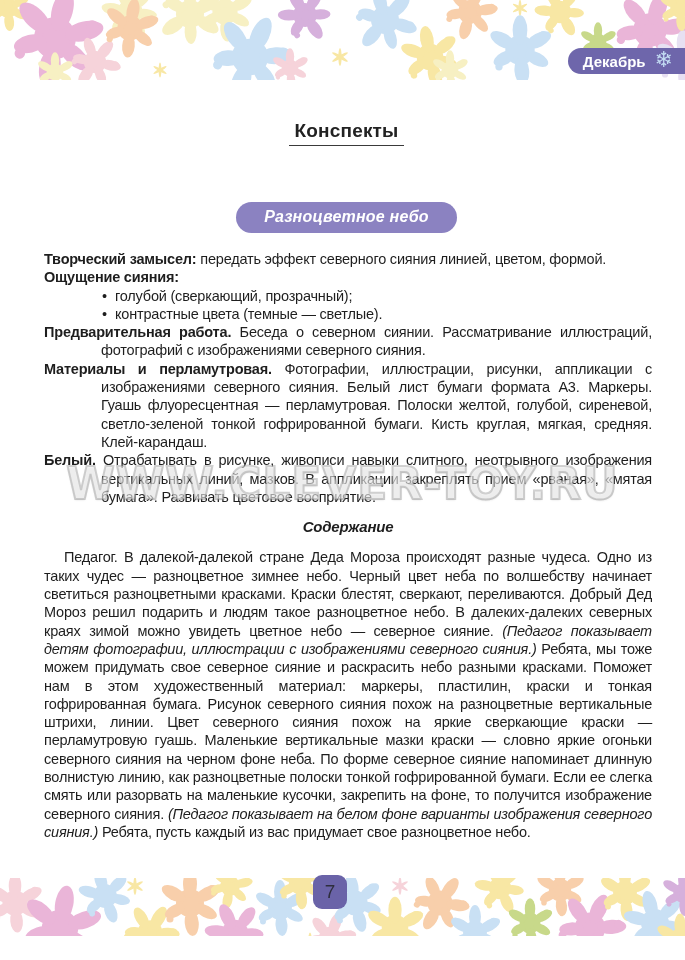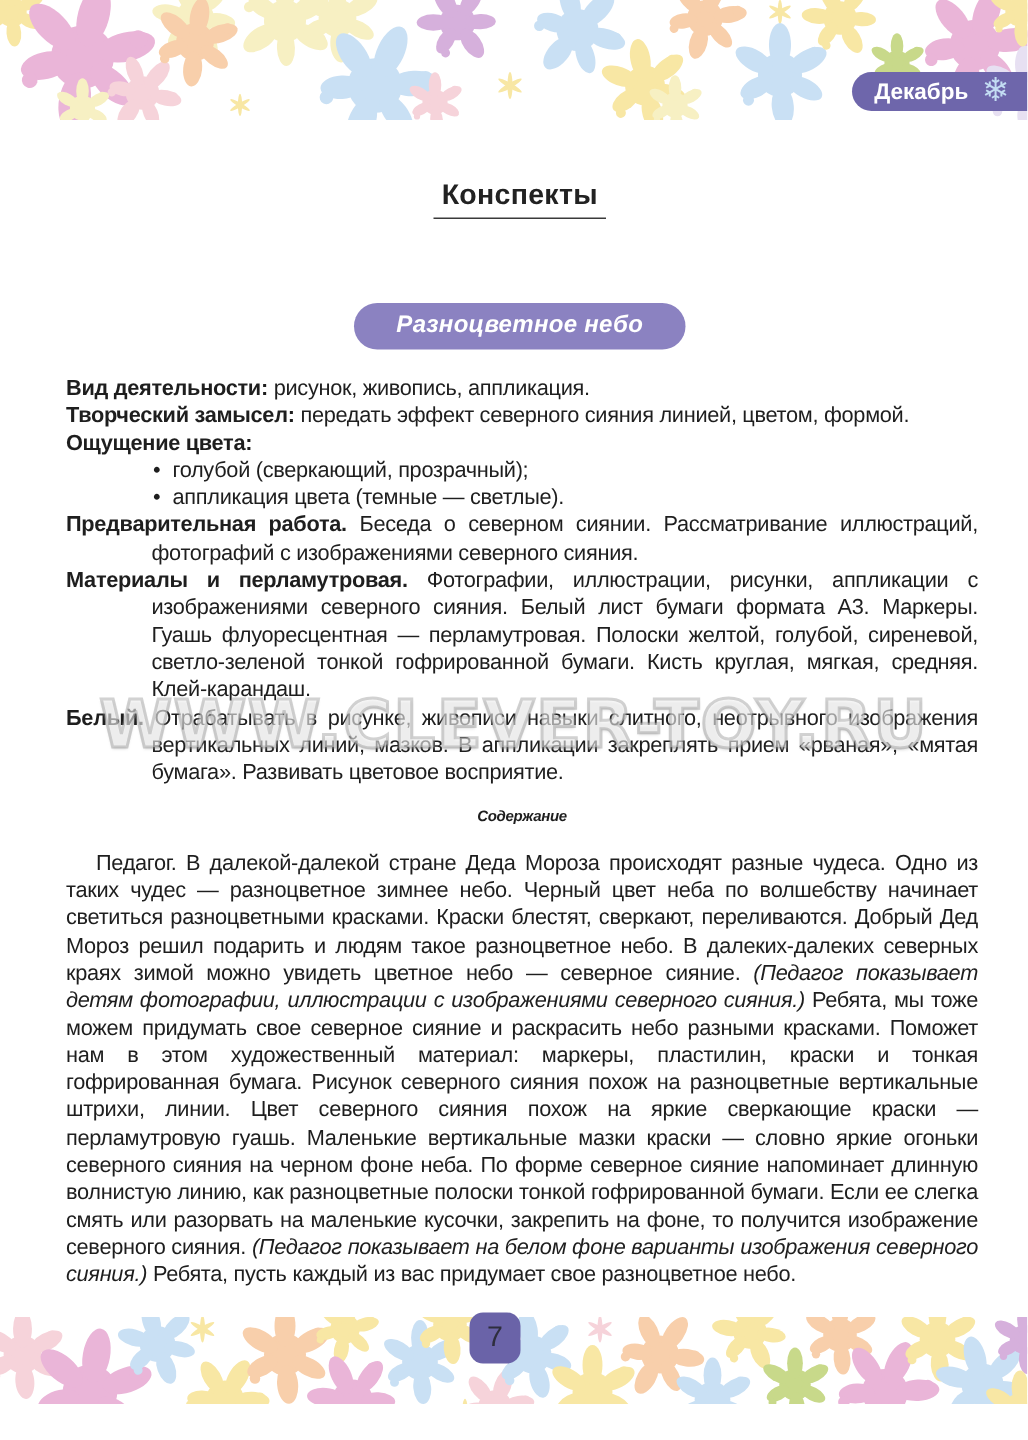--- a/index.html
+++ b/index.html
@@ -46,21 +46,21 @@
   }
   
   .text-block{margin:17px 37px 0 40px;font-size:14.5px;line-height:18.3px;letter-spacing:-0.2px;}
   .sec{margin:0;text-align:justify;padding-left:57px;text-indent:-57px;}
   .sec b{font-weight:bold;}
   .bullets{margin:0 0 0 58px;padding:0;list-style:none;}
   .bullets li{position:relative;padding-left:13px;text-align:justify;}
   .bullets li::before{content:"\2022";position:absolute;left:0;top:0;}
   .content-heading{
     margin:12px 0 12px;text-align:center;
-    font-size:10px;font-weight:bold;font-style:italic;color:#1e1e1e;
+    font-size:15px;font-weight:bold;font-style:italic;color:#1e1e1e;
   }
   .para{margin:0;text-align:justify;text-indent:20px;}
   .para .lead{font-weight:normal;}
   .para .rem{font-style:italic;}
   
   .watermark{
     position:absolute;top:458px;left:0;width:685px;
     text-align:center;
     font-family:"DejaVu Sans", sans-serif;
     font-size:44px;font-weight:bold;letter-spacing:1px;
@@ -141,26 +141,25 @@
   <div class="content-area">
     <div class="title-wrap">
       <h1 class="page-title">Конспекты</h1>
     </div>
 
     <div class="topic-pill">
       <span>Разноцветное небо</span>
     </div>
 
     <div class="text-block">
-      <p class="sec"><b>Вид деятельности</b><b>:</b> <span>рисунок, живопись, аппликация.</span></p>
       <p class="sec"><b>Творческий замысел</b><b>:</b> <span>передать эффект северного сияния линией, цветом, формой.</span></p>
-      <p class="sec"><b>Ощущение цвета</b><b>:</b></p>
+      <p class="sec"><b>Ощущение сияния</b><b>:</b></p>
       <ul class="bullets">
         <li>голубой (сверкающий, прозрачный);</li>
-        <li>аппликация цвета (темные — светлые).</li>
+        <li>контрастные цвета (темные — светлые).</li>
       </ul>
       <p class="sec"><b>Предварительная работа</b><b>.</b> <span>Беседа о северном сиянии. Рассматривание иллюстраций, фотографий с изображениями северного сияния.</span></p>
       <p class="sec"><b>Материалы и перламутровая</b><b>.</b> <span>Фотографии, иллюстрации, рисунки, аппликации с изображениями северного сияния. Белый лист бумаги формата А3. Маркеры. Гуашь флуоресцентная — перламутровая. Полоски желтой, голубой, сиреневой, светло-зеленой тонкой гофрированной бумаги. Кисть круглая, мягкая, средняя. Клей-карандаш.</span></p>
       <p class="sec"><b>Белый</b><b>.</b> <span>Отрабатывать в рисунке, живописи навыки слитного, неотрывного изображения вертикальных линий, мазков. В аппликации закреплять прием «рваная», «мятая бумага». Развивать цветовое восприятие.</span></p>
 
       <h3 class="content-heading">Содержание</h3>
 
       <p class="para"><span class="lead">Педагог.</span><span> В далекой-далекой стране Деда Мороза происходят разные чудеса. Одно из таких чудес — разноцветное зимнее небо. Черный цвет неба по волшебству начинает светиться разноцветными красками. Краски блестят, сверкают, переливаются. Добрый Дед Мороз решил подарить и людям такое разноцветное небо. В далеких-далеких северных краях зимой можно увидеть цветное небо — северное сияние. </span><span class="rem">(Педагог показывает детям фотографии, иллюстрации с изображениями северного сияния.)</span><span> Ребята, мы тоже можем придумать свое северное сияние и раскрасить небо разными красками. Поможет нам в этом художественный материал: маркеры, пластилин, краски и тонкая гофрированная бумага. Рисунок северного сияния похож на разноцветные вертикальные штрихи, линии. Цвет северного сияния похож на яркие сверкающие краски — перламутровую гуашь. Маленькие вертикальные мазки краски — словно яркие огоньки северного сияния на черном фоне неба. По форме северное сияние напоминает длинную волнистую линию, как разноцветные полоски тонкой гофрированной бумаги. Если ее слегка смять или разорвать на маленькие кусочки, закрепить на фоне, то получится изображение северного сияния. </span><span class="rem">(Педагог показывает на белом фоне варианты изображения северного сияния.)</span><span> Ребята, пусть каждый из вас придумает свое разноцветное небо.</span></p>
     </div>
   </div>

